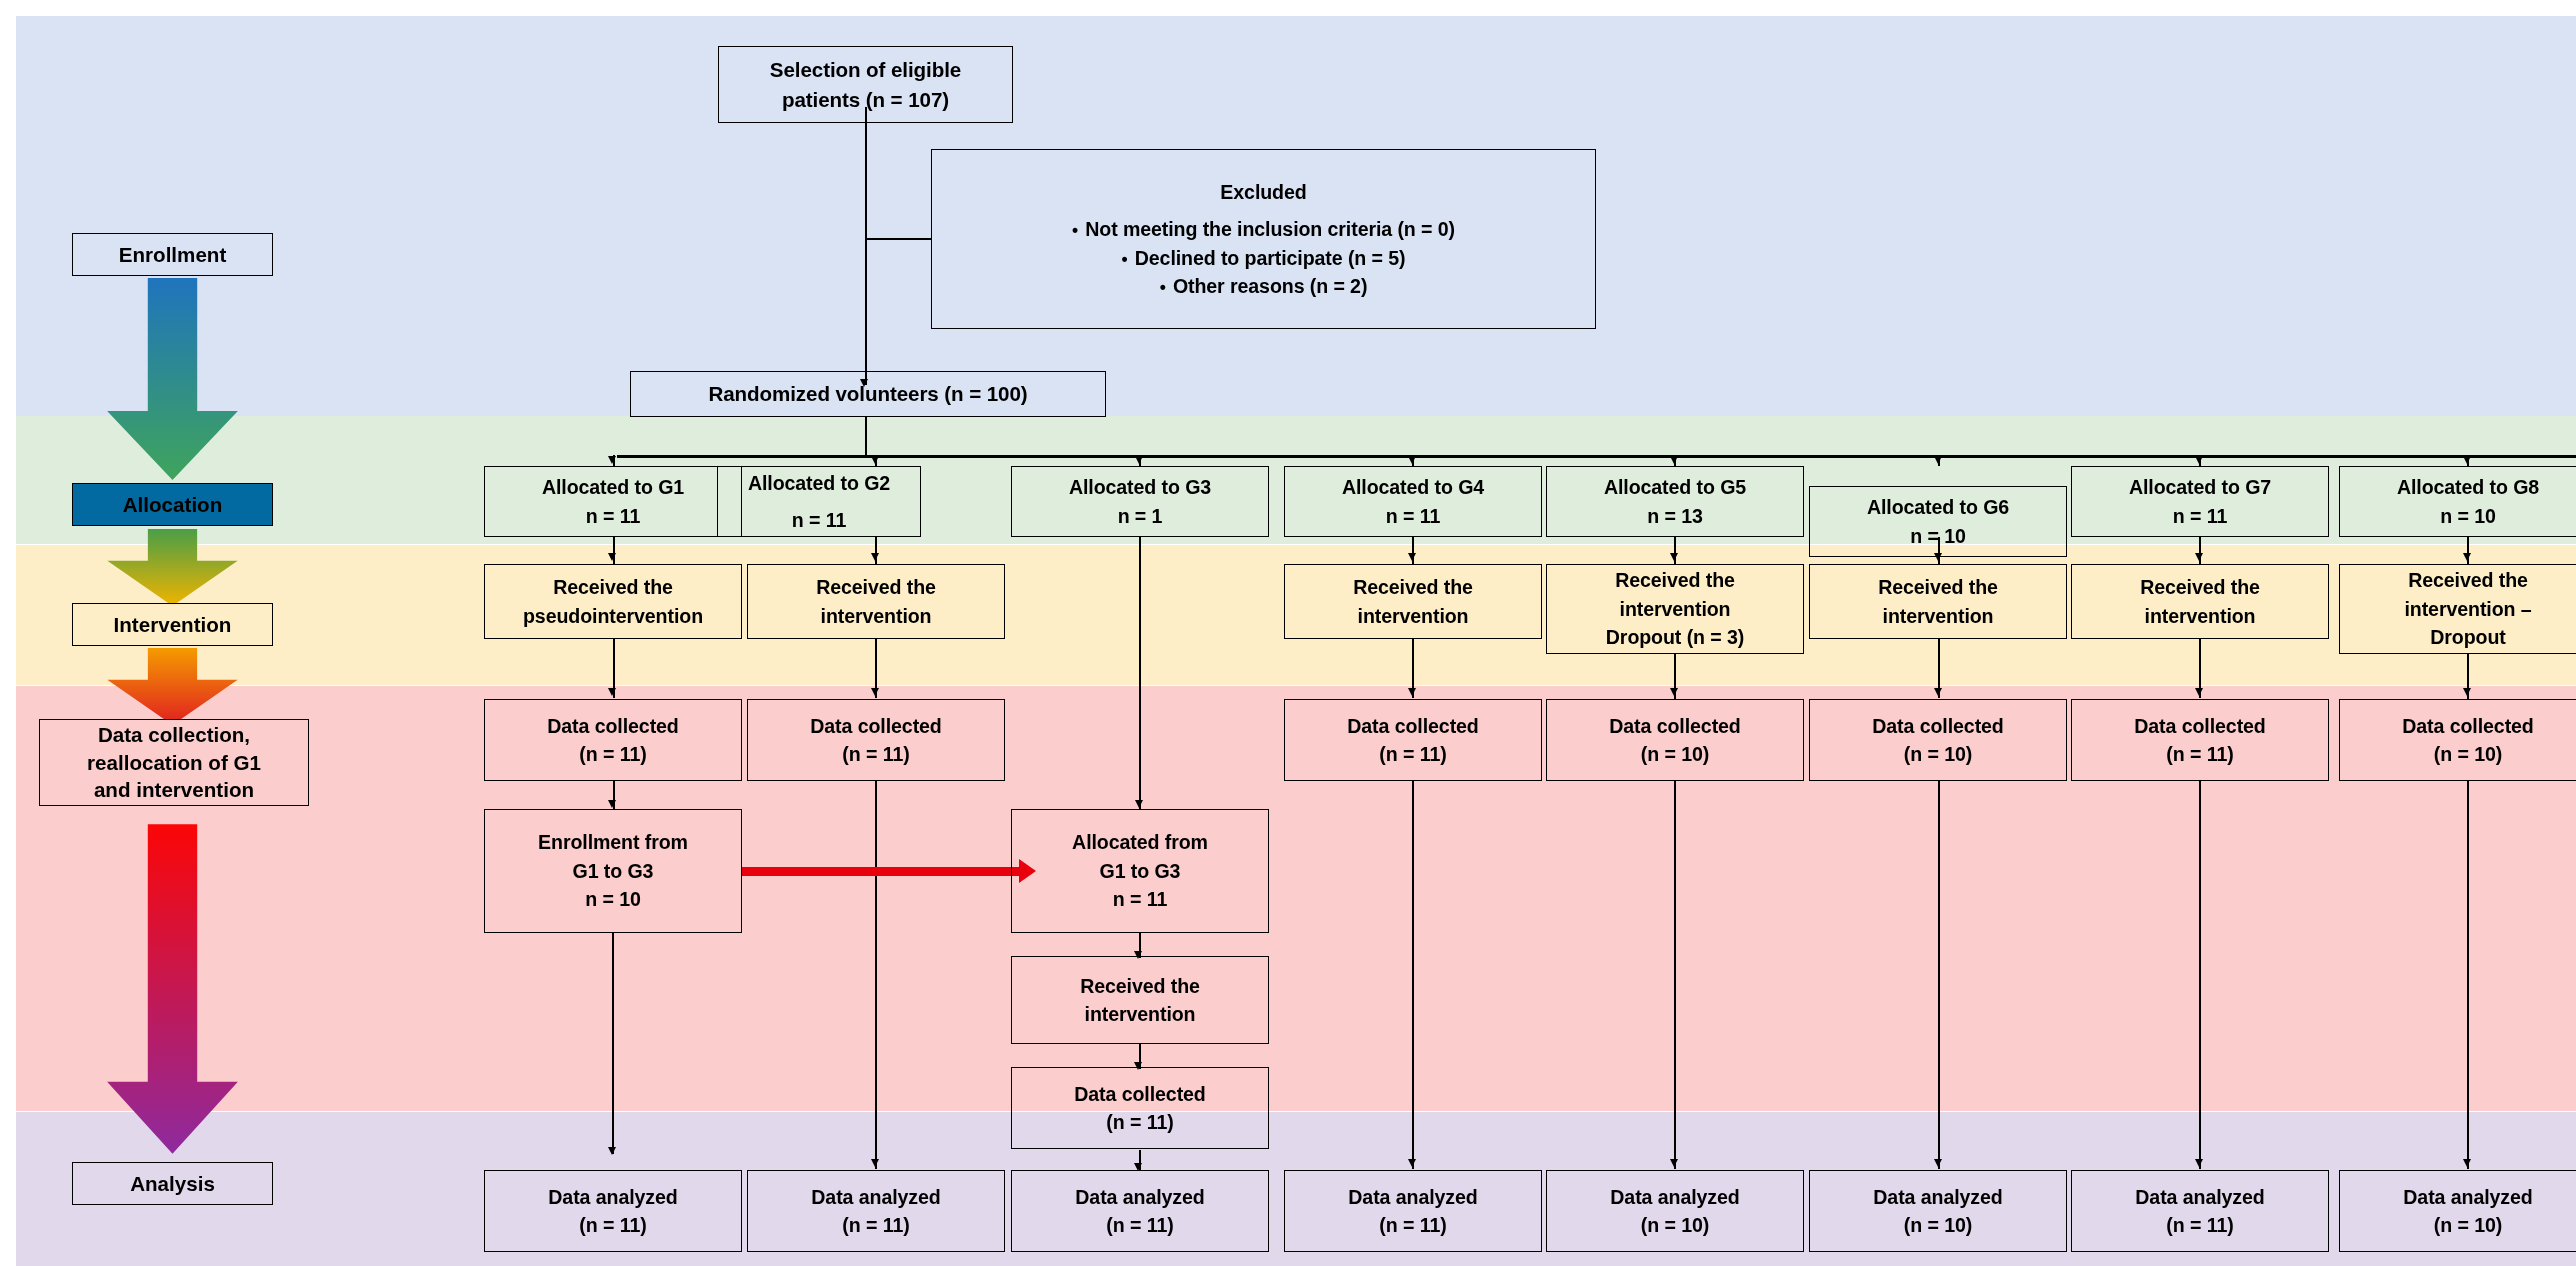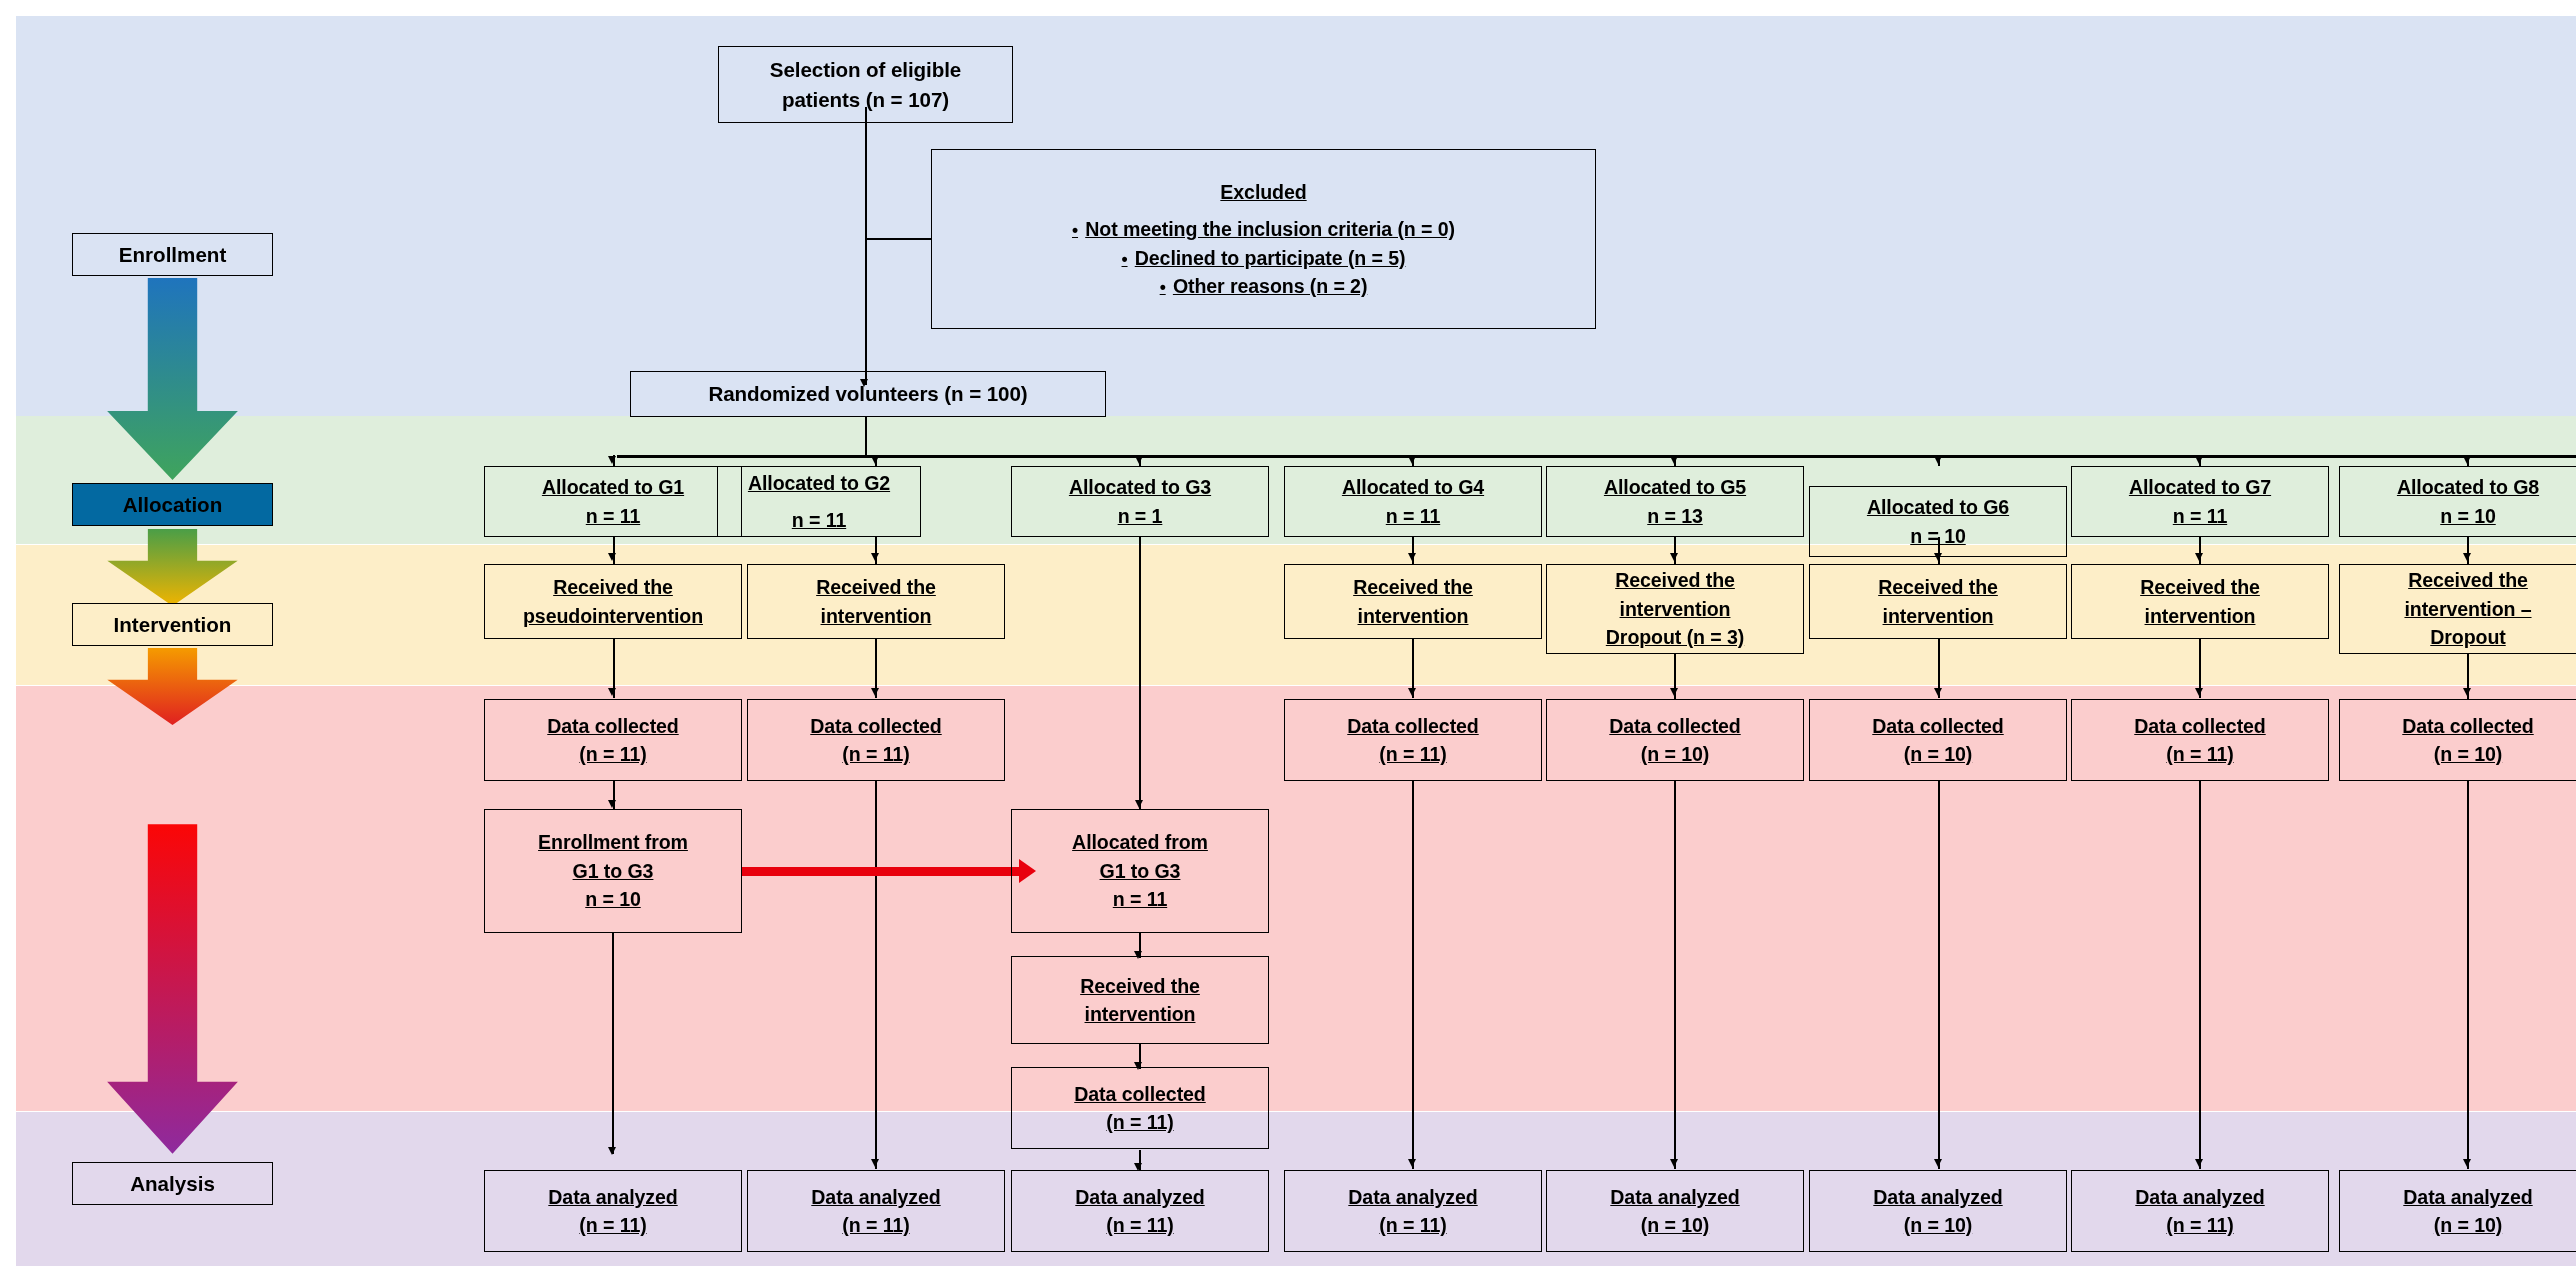--- a/index.html
+++ b/index.html
@@ -70,21 +70,21 @@
     border-top:8.2px solid #000000;
   }
   
   .redline{position:absolute;background:#e8000d;height:8.8px;}
   .redhead{
     position:absolute;width:0;height:0;
     border-top:12.4px solid transparent;
     border-bottom:12.4px solid transparent;
     border-left:17.5px solid #e8000d;
   }
-  .f38{font-size:19.6px;text-decoration:underline;}
+  .f38{font-size:19.6px;}
   .f40{font-size:20.6px;}
   .bullet-row{display:flex;align-items:baseline;justify-content:center;gap:7.2px;width:100%;}
   .bullet-row .dot{font-size:17.5px;line-height:1;}
 </style>
 </head>
 <body>
 
 <div id="stage">
 
   <div class="band band-enrollment"></div>
@@ -128,20 +128,25 @@
   <svg class="gradarrow" style="left:103px;top:648px;width:139px;height:77px;" viewBox="0 0 270 150">
     <defs>
         <linearGradient id="gr3" x1="0" y1="0" x2="0" y2="1">
       <stop offset="0%" stop-color="#f59b00"></stop>
           <stop offset="100%" stop-color="#e02020"></stop>
     </linearGradient>
       </defs>
     <path d="M 87 0 L 183 0 L 183 62 L 262 62 L 135 150 L 8 62 L 87 62 Z" fill="url(#gr3)"></path>
   </svg>
 
+  <div class="stage-label stage-datacoll">
+    <span class="ln">Data collection,</span>
+    <span class="ln">reallocation of G1</span>
+    <span class="ln">and intervention</span>
+  </div>
 
   <svg class="gradarrow" style="left:103px;top:824px;width:139px;height:330px;" viewBox="0 0 270 640">
     <defs>
         <linearGradient id="gr4" x1="0" y1="0" x2="0" y2="1">
       <stop offset="0%" stop-color="#fb0606"></stop>
           <stop offset="100%" stop-color="#8e2a9e"></stop>
     </linearGradient>
       </defs>
     <path d="M 87 0 L 183 0 L 183 500 L 262 500 L 135 640 L 8 500 L 87 500 Z" fill="url(#gr4)"></path>
   </svg>

